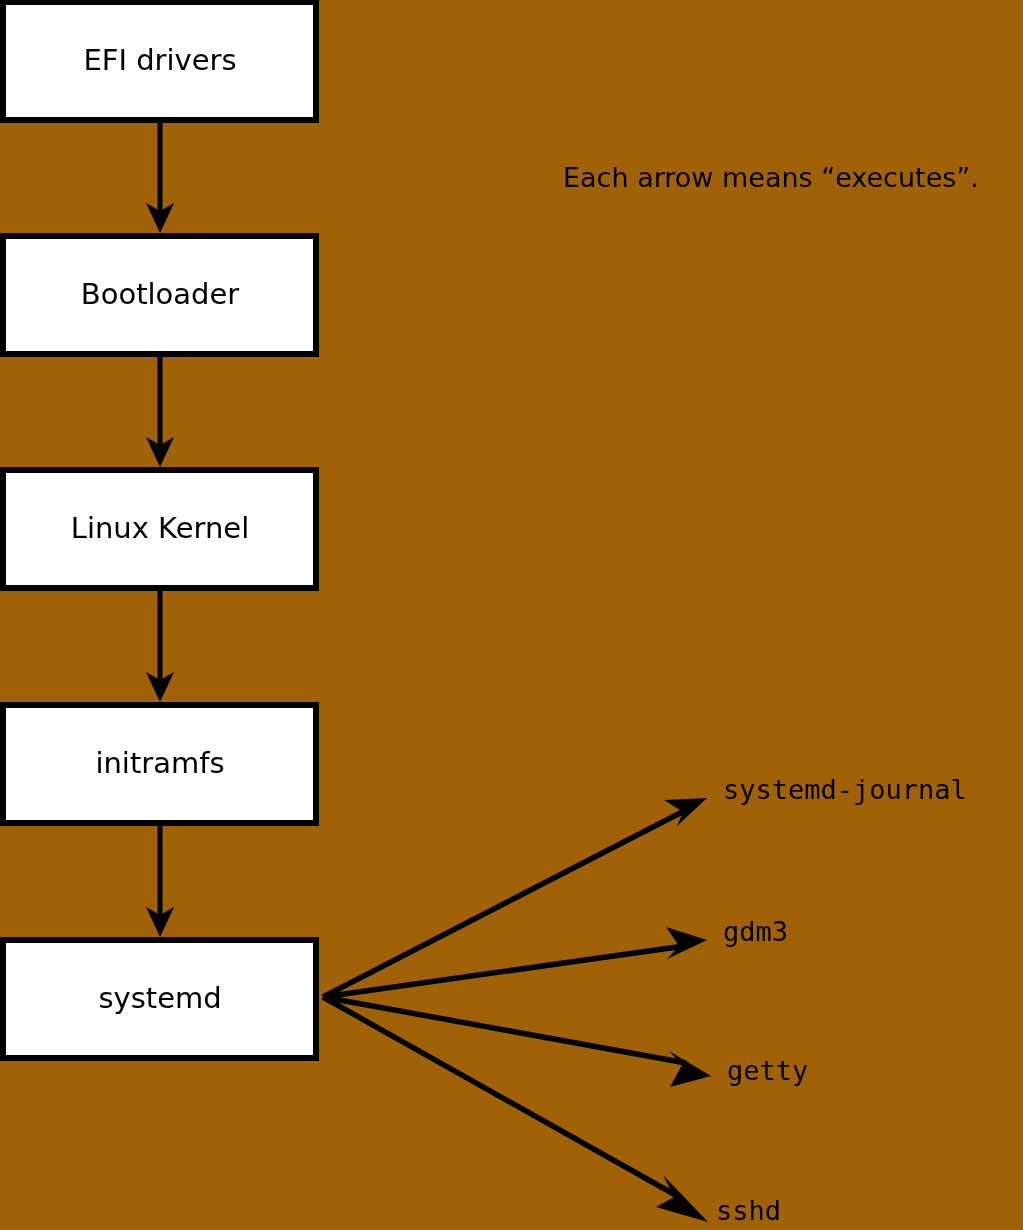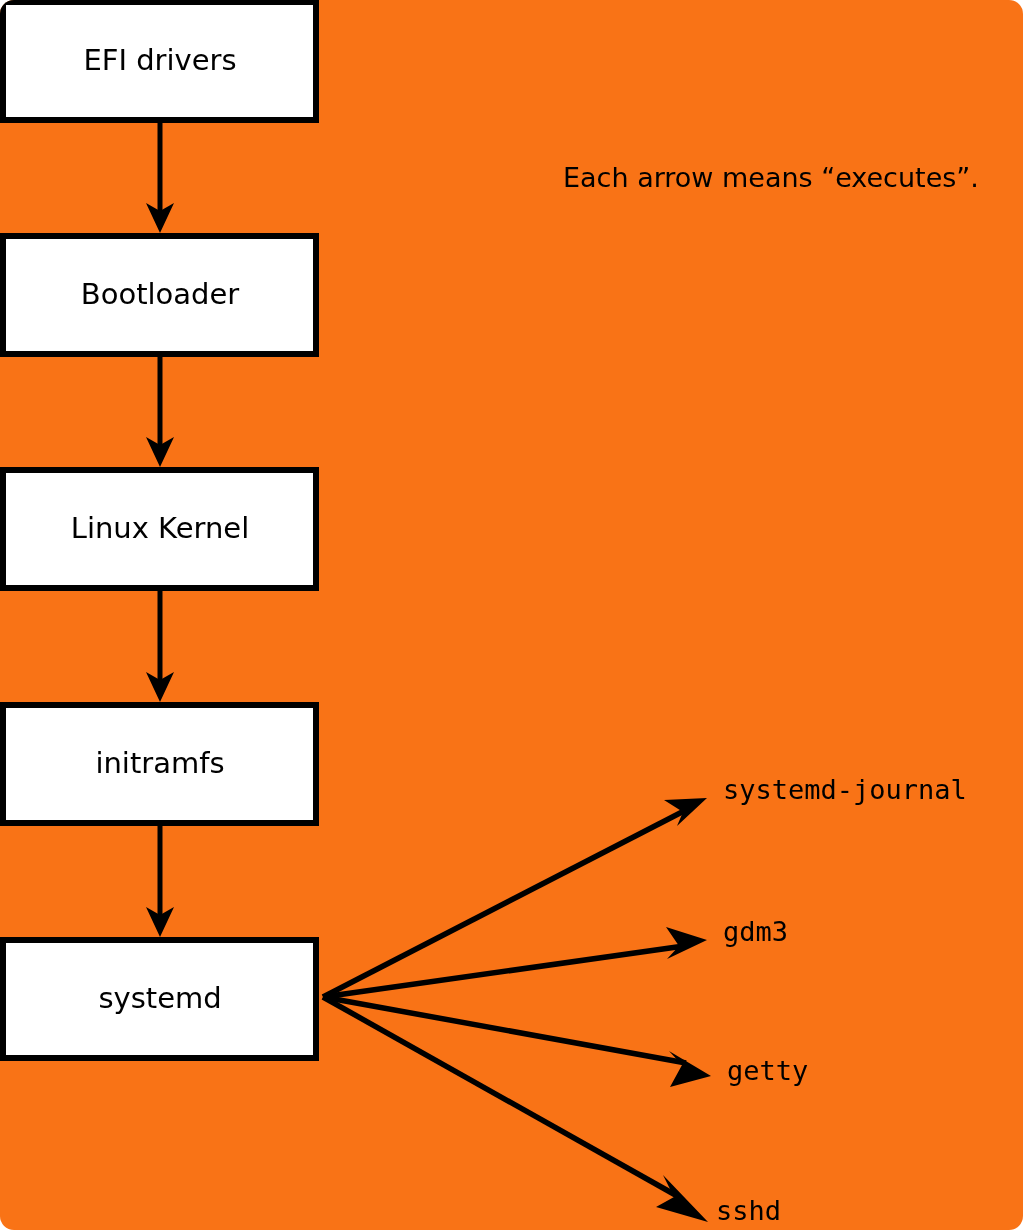--- a/index.html
+++ b/index.html
@@ -8,23 +8,22 @@
     padding: 0;
     background: #ffffff;
   }
   body {
     font-family: "DejaVu Sans", sans-serif;
   }
   #canvas {
     position: relative;
     width: 1023px;
     height: 1230px;
-    background: #f97316;
+    background: #a16207;
     overflow: hidden;
-    border-radius: 14px;
   }
   #diagram-svg {
     position: absolute;
     left: 0;
     top: 0;
     width: 1023px;
     height: 1230px;
     display: block;
   }
   .box-rect {

